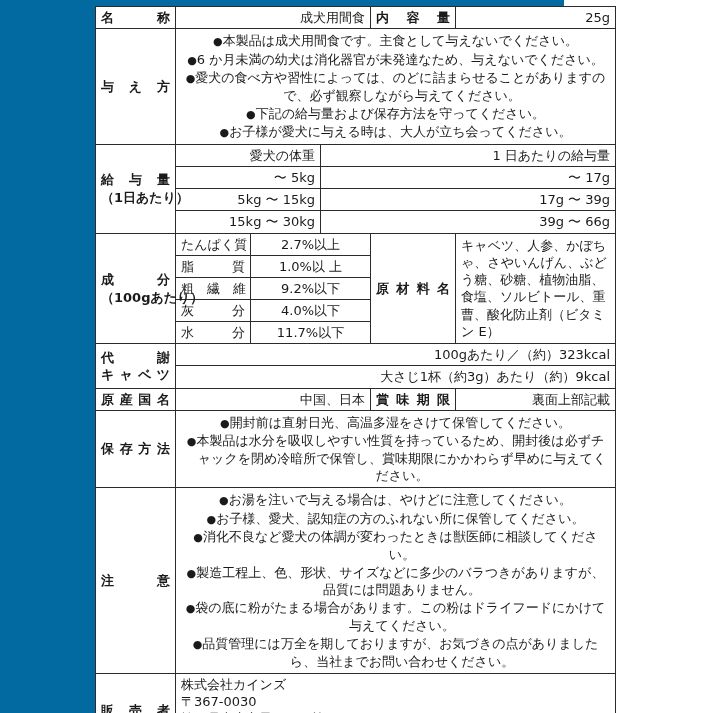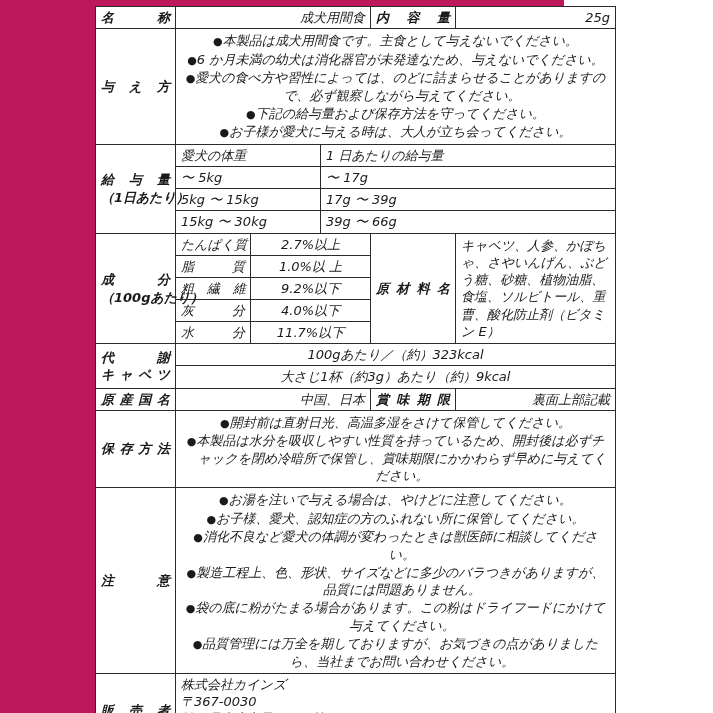--- a/index.html
+++ b/index.html
@@ -12,22 +12,21 @@
     height: 713px;
     font-family: "DejaVu Sans", "Liberation Sans", sans-serif;
     color: #1a1a1a;
     overflow: hidden;
   }
 
   .page {
     position: relative;
     width: 564px;
     height: 713px;
-    background: #be185d;
-    font-style: italic;
+    background: #0369a1;
   }
 
   table.label-table {
     position: absolute;
     left: 95px;
     top: 6px;
     width: 520px;
     border-collapse: collapse;
     table-layout: fixed;
     background: #ffffff;
@@ -82,21 +81,21 @@
     vertical-align: middle;
   }
 
   
   .val {
     font-size: 13px;
     text-align: right;
   }
   .val-c {
     font-size: 13px;
-    text-align: left;
+    text-align: right;
   }
 
   
   .bullets {
     font-size: 12.6px;
     line-height: 1.42;
     padding: 4px 4px 4px 2px;
     vertical-align: middle;
   }
   .bullets .li {
@@ -139,21 +138,21 @@
   .seller {
     font-size: 12.4px;
     line-height: 1.33;
     padding: 3px 5px;
     vertical-align: middle;
   }
   .seller .ln { display: block; }
 
   .energy-val {
     font-size: 13px;
-    text-align: center;
+    text-align: right;
     padding-left: 6px;
   }
 
   .nowrap { white-space: nowrap; }
 </style>
 </head>
 <body>
 
 <div class="page">
   <table class="label-table">

